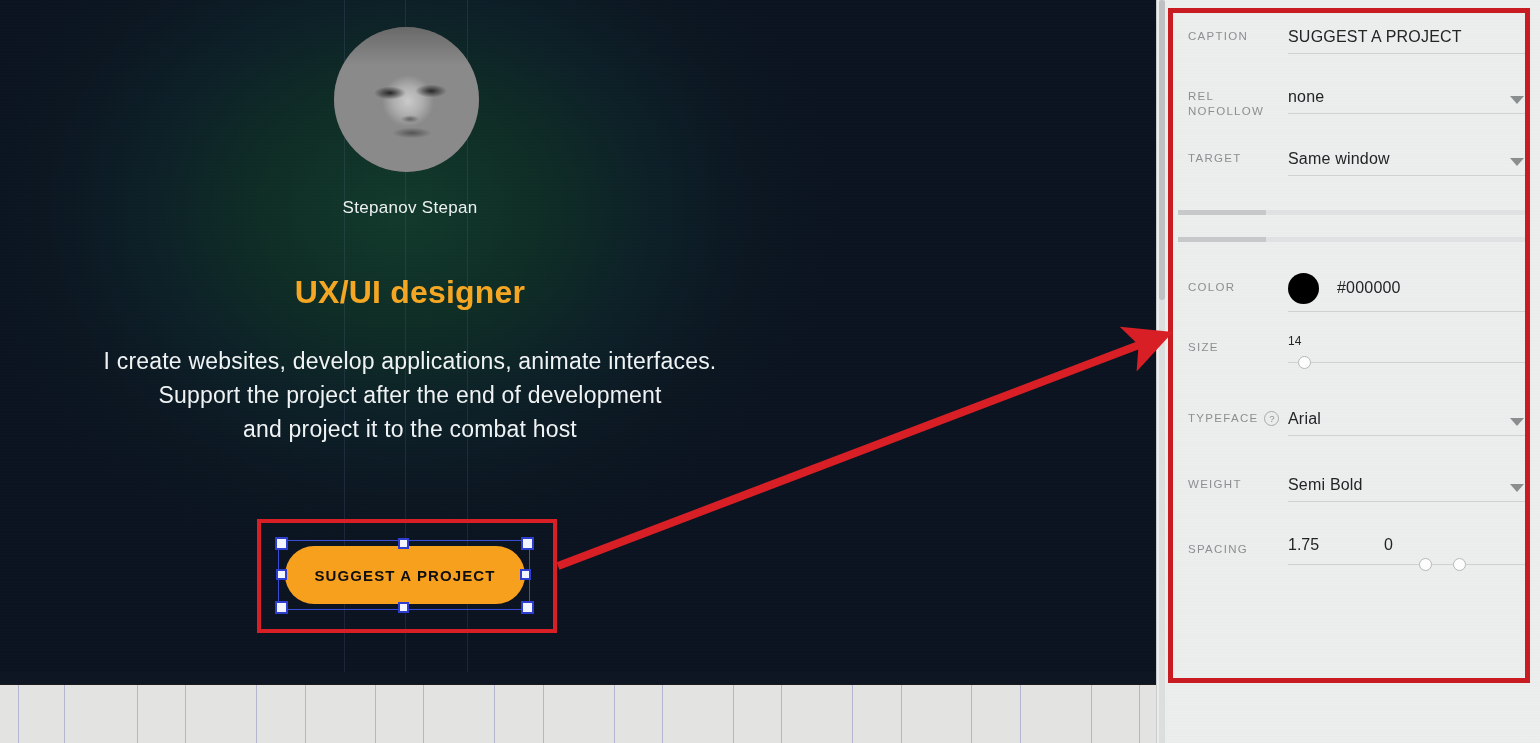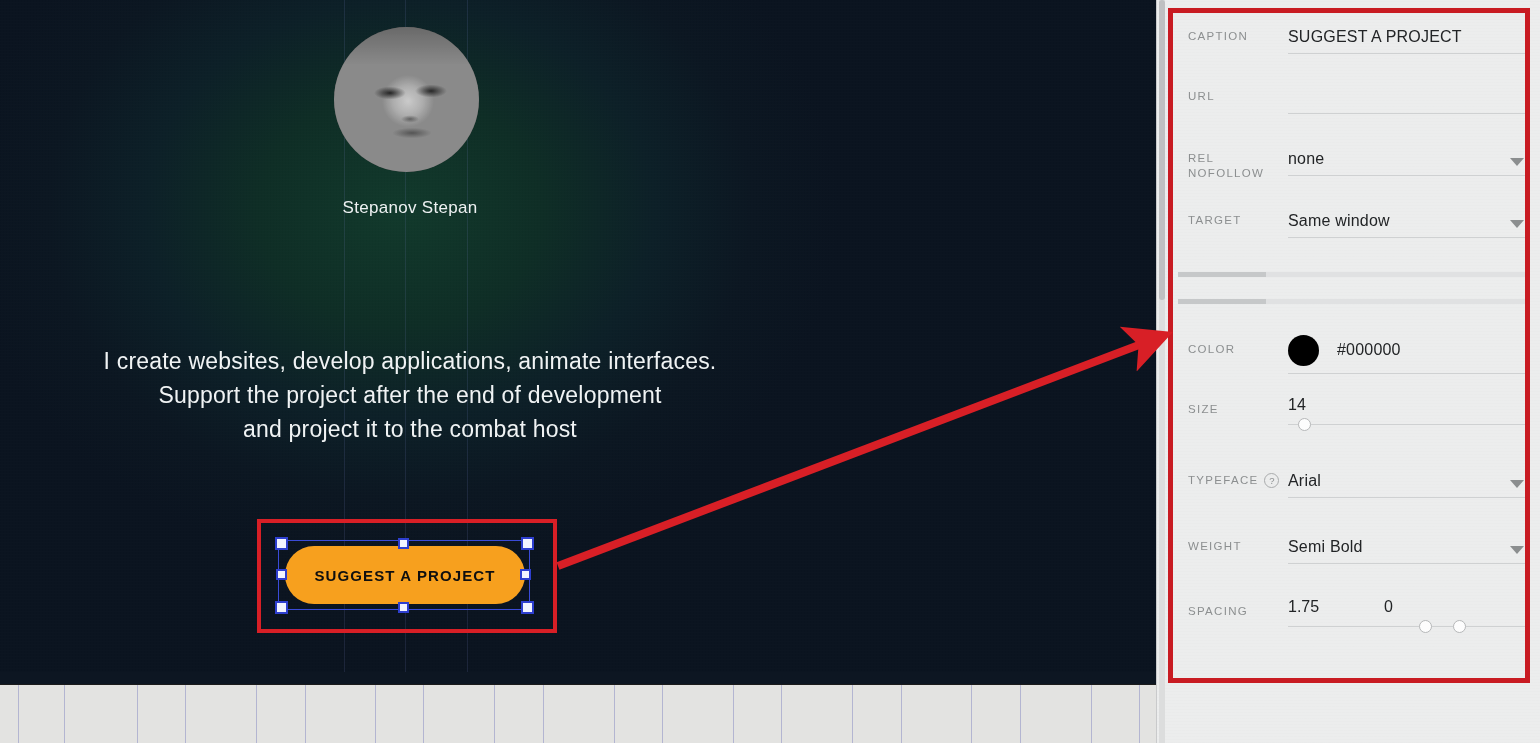--- a/index.html
+++ b/index.html
@@ -223,21 +223,21 @@
     height: 5px; margin: 0;
     background: #e0e1e2;
   }
   .divider .lead {
     position: absolute; left: 0; top: 0; height: 5px; width: 25%;
     background: #c6c8c9;
   }
 
   
   .slider-wrap { position: relative; width: 100%; padding-top: 2px; }
-  .slider-num { font-size: 16px; color: #222426; height: 22px; }
+  .slider-num { font-size: 12px; color: #222426; height: 22px; }
   .slider-track {
     position: relative; height: 1px; background: #cfd1d2; margin-top: 6px;
   }
   .slider-knob {
     position: absolute; top: -6px;
     width: 13px; height: 13px; border-radius: 50%;
     background: #fdfdfd; border: 1px solid #b6b8b9;
   }
   .spacing-nums { display: flex; height: 22px; }
   .spacing-nums .n { font-size: 16px; color: #222426; }
@@ -252,20 +252,21 @@
 
     <div class="guide" style="left:344px"></div>
     <div class="guide" style="left:405px"></div>
     <div class="guide" style="left:467px"></div>
 
     <div class="avatar">
       <div class="avatar-img"></div>
     </div>
 
     <div class="hero-name">Stepanov Stepan</div>
+    <div class="hero-title">UX/UI designer</div>
 
     <div class="hero-desc">
       <div>I create websites, develop applications, animate interfaces.</div>
       <div>Support the project after the end of development</div>
       <div>and project it to the combat host</div>
     </div>
 
     <div class="sel-box"></div>
     <div class="sel-frame"></div>
     <button class="cta-button">SUGGEST A PROJECT</button>
@@ -313,28 +314,20 @@
 
     <div class="row" style="height:62px; padding-top:24px">
       <div class="row-label">
         <span class="lbl-text">CAPTION</span>
       </div>
       <div class="row-field">
         <span class="row-value">SUGGEST A PROJECT</span>
       </div>
     </div>
 
-    <div class="row" style="height:62px; padding-top:22px">
-      <div class="row-label">
-        <span class="lbl-text">URL</span>
-      </div>
-      <div class="row-field">
-        <span class="row-value"></span>
-      </div>
-    </div>
 
     <div class="row" style="height:62px; padding-top:22px">
       <div class="row-label">
         <span class="lbl-text">REL</span>
         <span class="lbl-text">NOFOLLOW</span>
       </div>
       <div class="row-field">
         <span class="row-value">none</span>
         <span class="caret"></span>
       </div>

